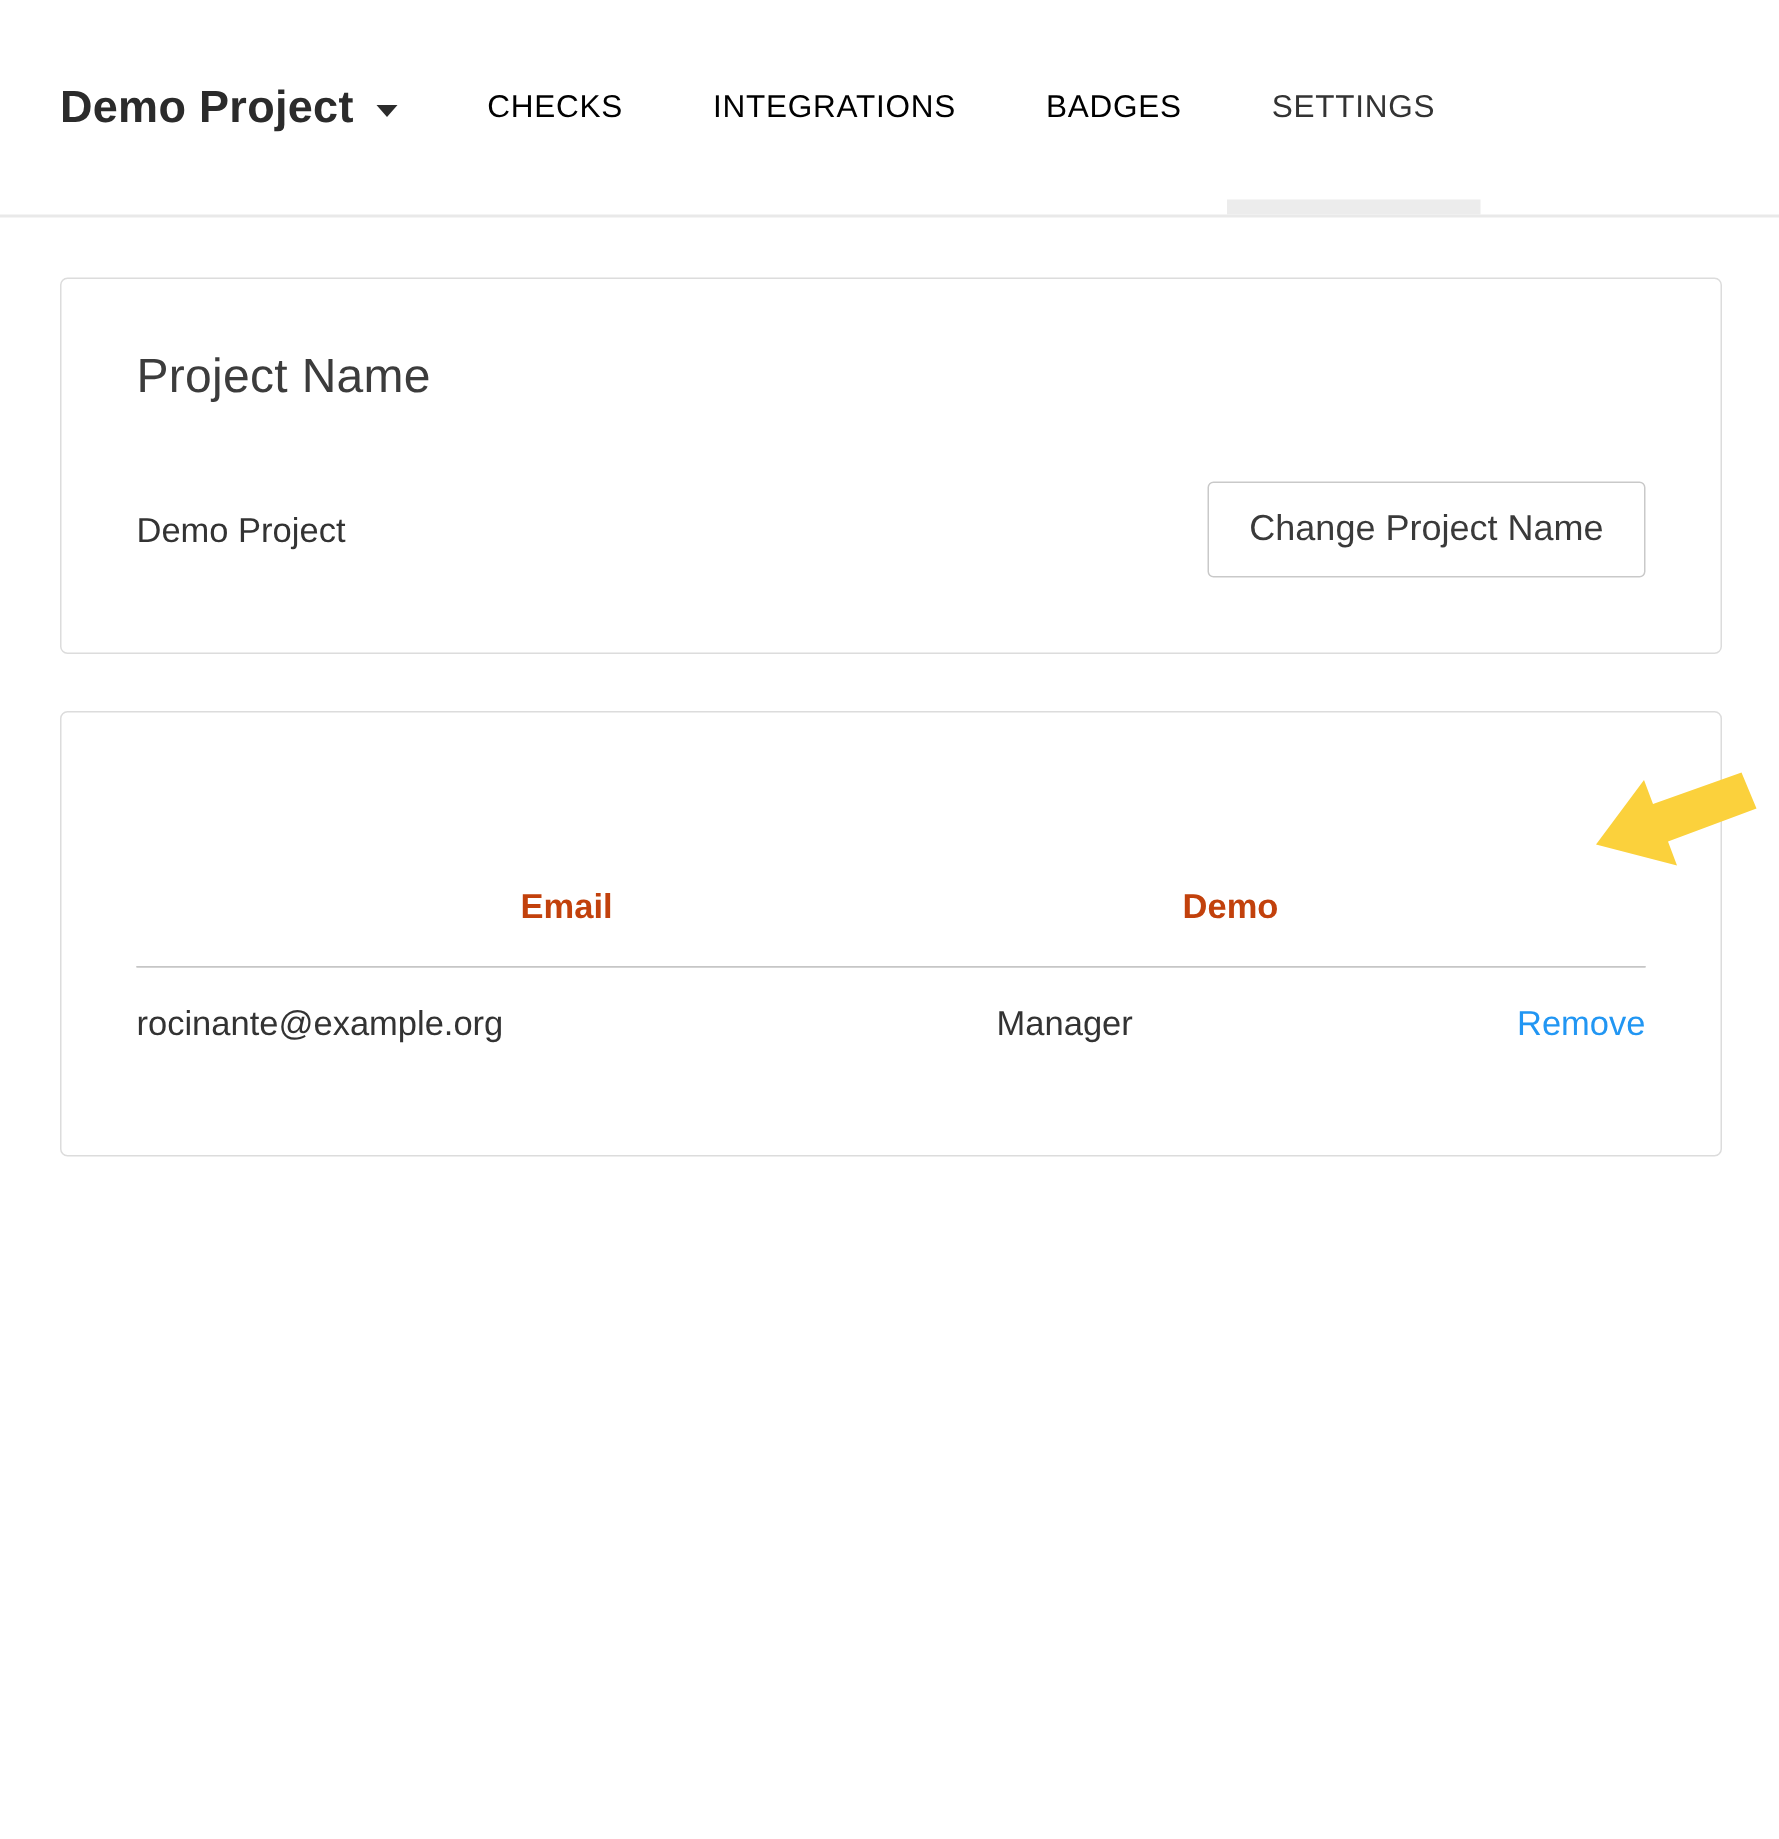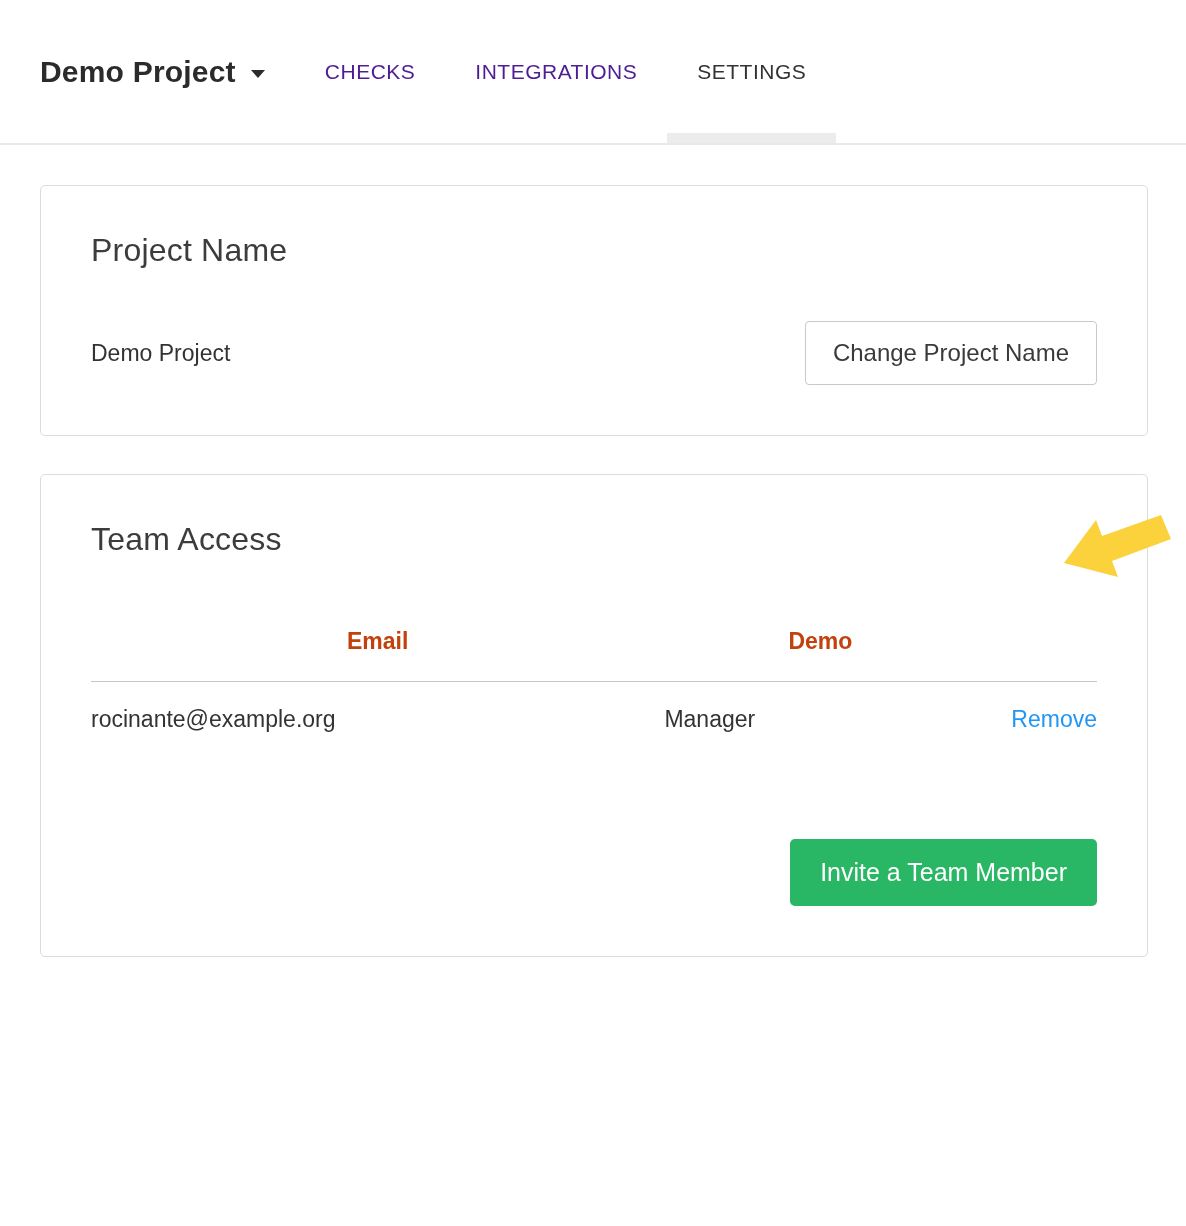--- a/index.html
+++ b/index.html
@@ -44,21 +44,21 @@
     margin-top: 4px;
   }
   nav { display: flex; align-items: stretch; height: 100%; }
   .tab {
     position: relative;
     display: flex;
     align-items: center;
     padding: 0 30px;
     font-size: 21px;
     letter-spacing: 0.5px;
-    color: #4c1d95;
+    color: #000000;
     text-decoration: none;
     cursor: pointer;
     white-space: nowrap;
   }
   .tab.active { color: #333333; }
   .tab.active::after {
     content: "";
     position: absolute;
     left: 0; right: 0; bottom: 0;
     height: 10px;
@@ -167,37 +167,39 @@
   </div>
   <nav id="tabs-nav">
   <a class="tab">
     <span class="tab-label">CHECKS</span>
   </a>
 
   <a class="tab">
     <span class="tab-label">INTEGRATIONS</span>
   </a>
 
+  <a class="tab">
+    <span class="tab-label">BADGES</span>
+  </a>
 
   <a class="tab active">
     <span class="tab-label">SETTINGS</span>
   </a>
 </nav>
 </header>
 
 <section class="card project-card">
   <h1>Project Name</h1>
   <div class="name-row">
     <span class="project-name-value">Demo Project</span>
     <button class="btn-outline">Change Project Name</button>
   </div>
 </section>
 
 <section class="card team-card">
-  <h1>Team Access</h1>
   <table class="team-table">
     <thead>
       <tr>
         <th class="col-email">Email</th>
         <th class="col-role">Demo</th>
         <th class="col-action"></th>
       </tr>
     </thead>
     <tbody id="team-table-body">
 
@@ -205,20 +207,17 @@
   <tr class="member-row">
     <td class="email-cell">rocinante@example.org</td>
     <td class="role-cell">Manager</td>
     <td class="action-cell">
       <a class="remove-link">Remove</a>
     </td>
   </tr>
 
 </tbody>
   </table>
-  <div class="invite-row">
-    <button class="btn-green">Invite a Team Member</button>
-  </div>
 </section>
 
 <svg class="arrow-annotation" viewBox="0 0 116 80" xmlns="http://www.w3.org/2000/svg">
   <polygon id="arrow-poly" points="6,57 38,14 44,30 103,9 113,33 54,55 60,71" fill="#fbd13c"></polygon>
 </svg>
 
 </body></html>

